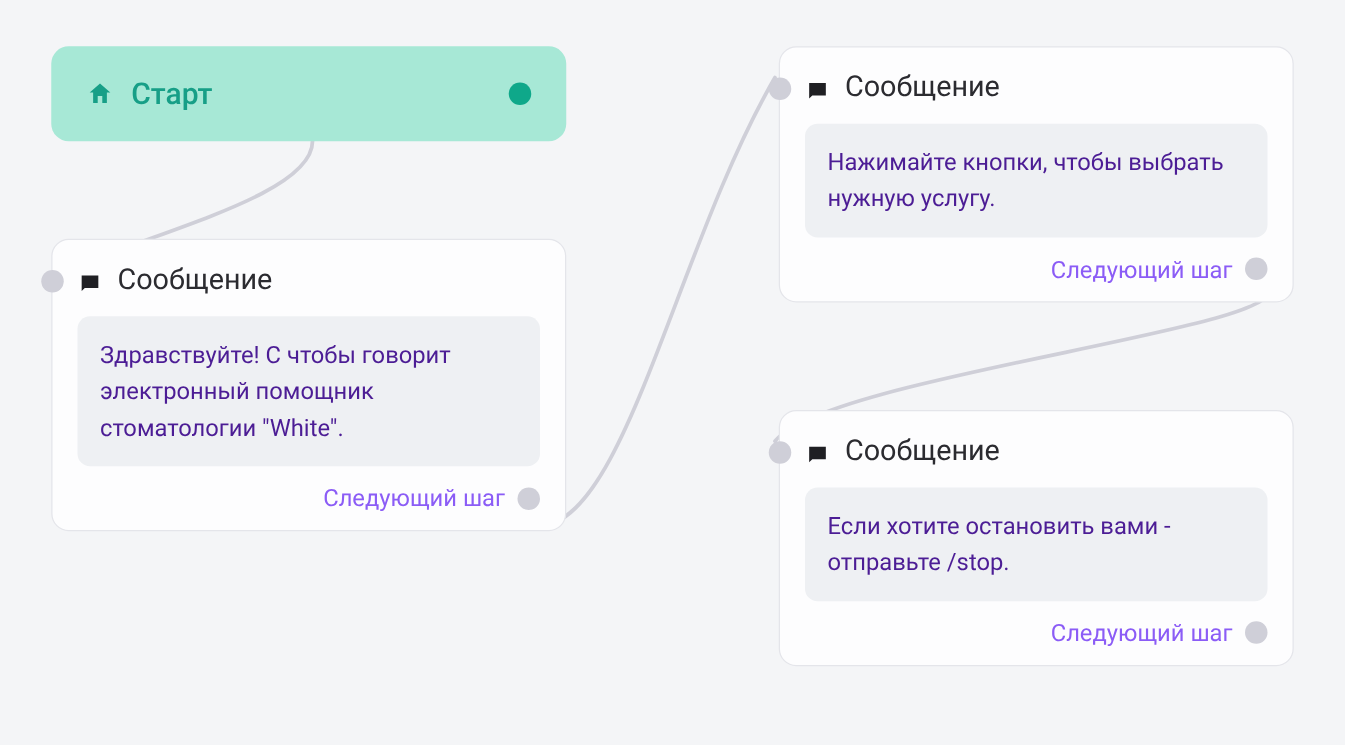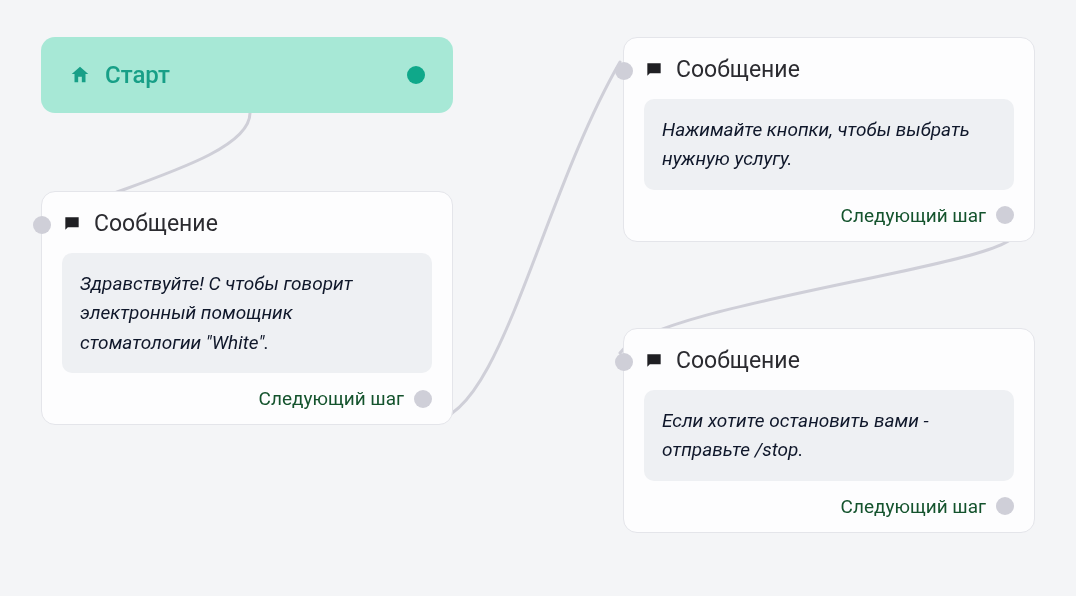--- a/index.html
+++ b/index.html
@@ -67,51 +67,50 @@
   .node .in-port {
     position: absolute;
     left: -9px;
     top: 24px;
     width: 18px; height: 18px; border-radius: 50%;
     background: #cfcfd8;
   }
 
   .node .title-row {
     display: flex;
-    align-items: center;
+    align-items: flex-end;
     gap: 12px;
     margin-bottom: 16px;
   }
   .node .title-row .msg-icon {
     width: 20px; height: 20px; color: #1f1f23;
   }
   .node .title-row .title {
     font-size: 23px;
     color: #2b2b30;
     font-weight: 400;
   }
   .node .body {
     background: #eef0f3;
     border-radius: 10px;
     padding: 16px 18px;
     font-size: 19px;
     line-height: 1.55;
-    color: #0f172a;
-    font-style: italic;
+    color: #4c1d95;
   }
   .node .footer {
     display: flex;
     align-items: center;
     justify-content: flex-end;
     gap: 10px;
     margin-top: 14px;
   }
   .node .footer .next-label {
     font-size: 19px;
-    color: #14532d;
+    color: #8b5cf6;
   }
   .node .footer .out-port {
     width: 18px; height: 18px; border-radius: 50%;
     background: #cfcfd8;
   }
 </style>
 </head>
 <body>
 
 <div class="canvas">

